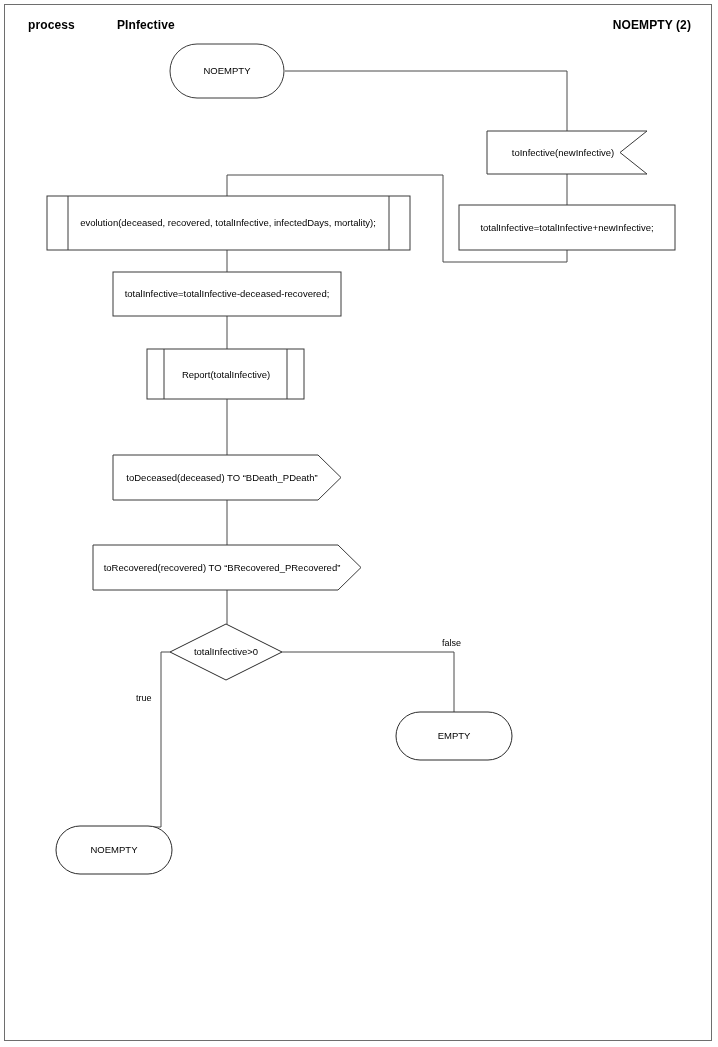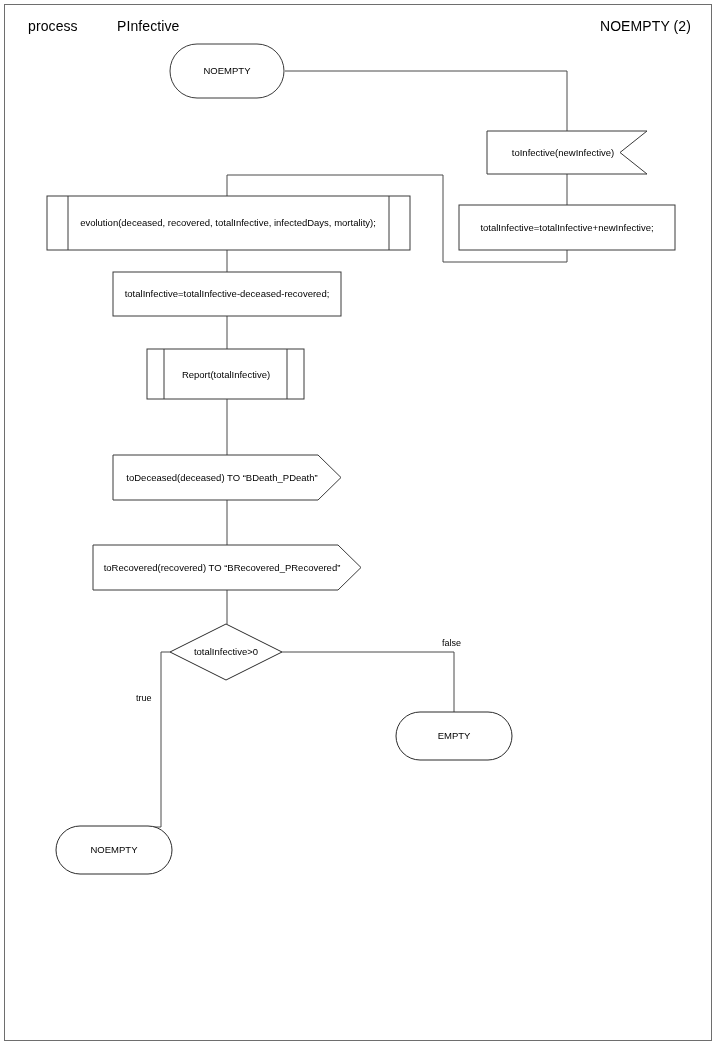--- a/index.html
+++ b/index.html
@@ -22,22 +22,22 @@
     left: 4px;
     top: 4px;
     width: 708px;
     height: 1037px;
     border: 1px solid #6e6e6e;
     box-sizing: border-box;
     pointer-events: none;
   }
   .hdr {
     position: absolute;
-    font-size: 14px;
-    font-weight: normal;
+    font-size: 12px;
+    font-weight: bold;
     color: #000000;
     letter-spacing: 0.1px;
     white-space: nowrap;
   }
   #hdr-process { left: 28px; top: 18px; }
   #hdr-name    { left: 85px; top: 18px; margin-left: 32px; }
   #hdr-right   { right: 27px; top: 18px; text-align: right; }
 
   #flow {
     position: absolute;

